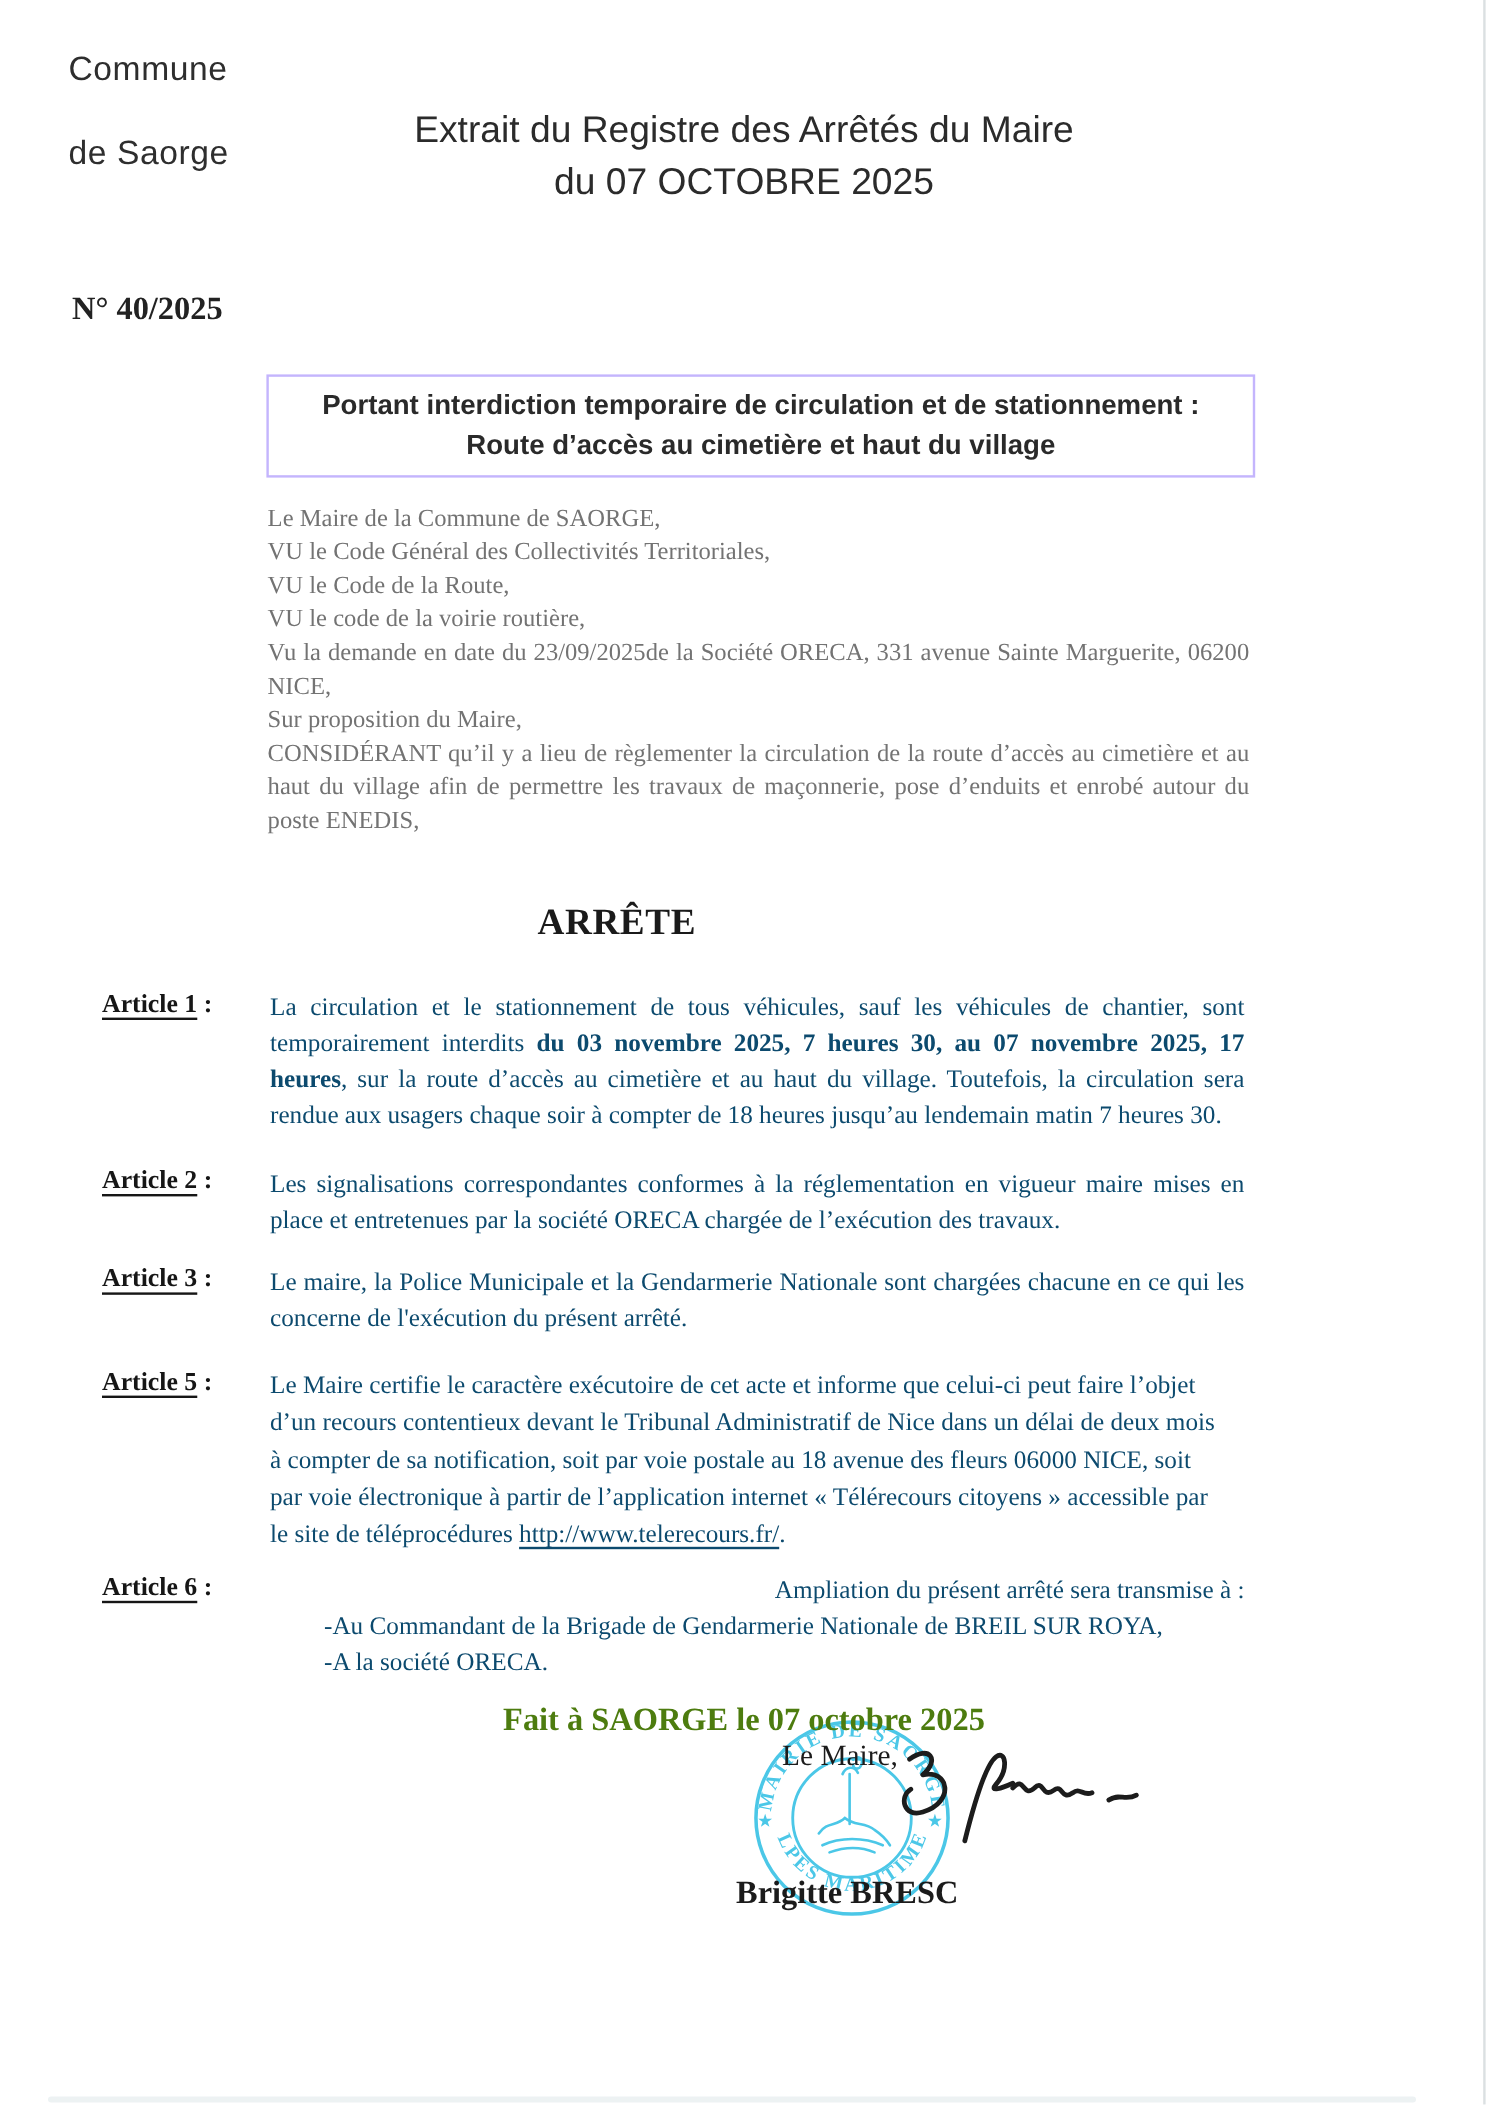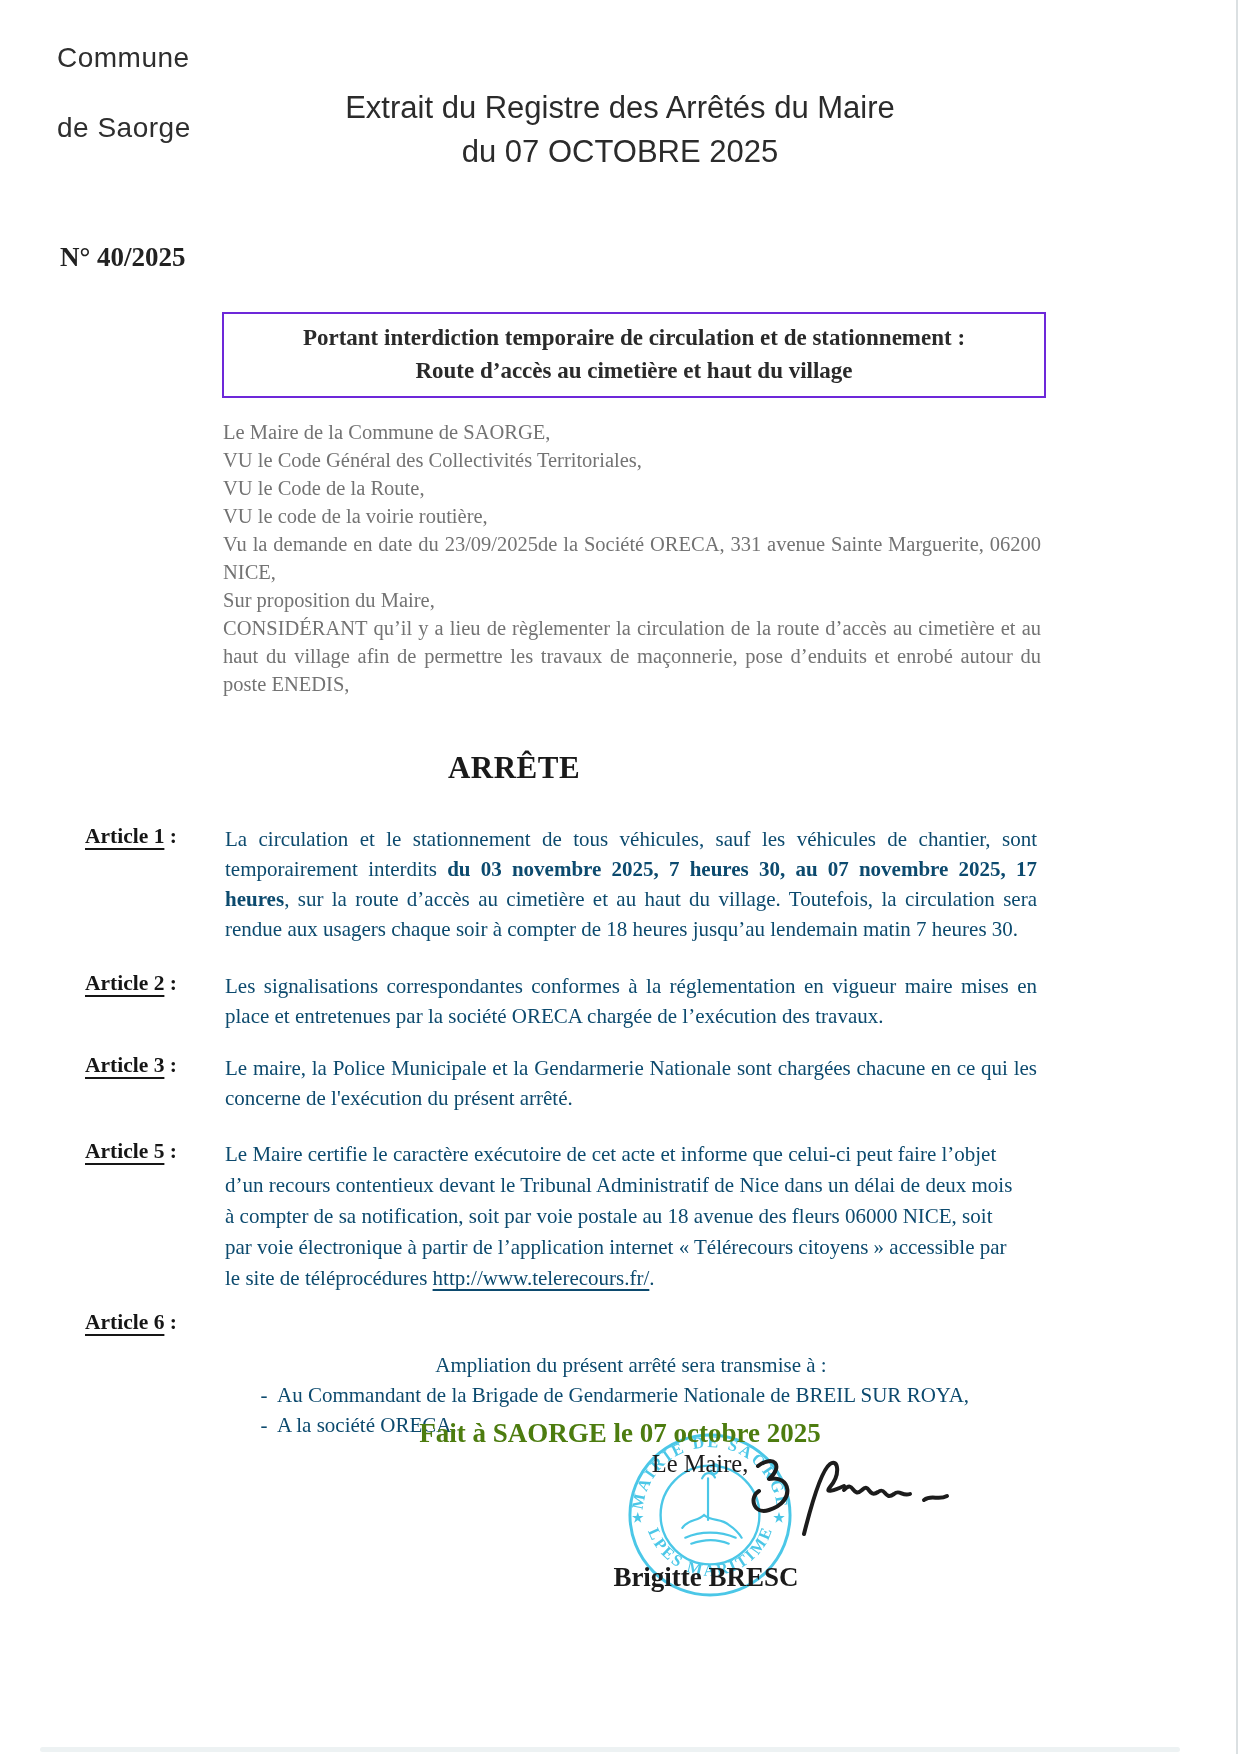--- a/index.html
+++ b/index.html
@@ -30,24 +30,24 @@
     position:absolute;left:60px;top:242px;
     font-weight:bold;font-size:27px;color:#222;
   }
   .arrete-main{
     position:absolute;left:0;top:230px;width:1240px;
     text-align:center;font-weight:bold;font-size:40px;
     letter-spacing:1px;color:#1a1a1a;
   }
   .subject-box{
     position:absolute;left:222px;top:312px;width:812px;
-    border:2px solid #6d28d9;
+    border:2px solid #c4b5fd;
     padding:7px 4px 9px 4px;
     text-align:center;
-    font-family:Liberation Serif, serif;
+    font-family:Liberation Sans, sans-serif;
     font-weight:bold;font-size:23px;color:#2a2a2a;
     line-height:33px;
   }
   
   .preamble{
     position:absolute;left:223px;top:418px;width:818px;
     font-weight:normal;font-size:20.5px;line-height:28px;color:#737373;
   }
   .preamble p{margin:0;text-align:justify;}
   .arrete-sub{
@@ -66,21 +66,21 @@
     text-decoration:underline;
     text-decoration-thickness:2px;
     text-underline-offset:5px;
   }
   .a-body{
     position:absolute;left:225px;top:0;width:812px;
     font-size:21px;line-height:30px;color:#0c4a6e;
     text-align:justify;
   }
   .a5 .a-body{width:792px;text-align:left;line-height:31px;}
-  .a6 .a-body{text-align:center;margin-top:40px;}
+  .a6 .a-body{text-align:right;}
   .bold{font-weight:bold;}
   .link-ul{
     text-decoration:underline;
     text-decoration-thickness:1.5px;
     text-underline-offset:4px;
   }
   .a6-item{display:flex;}
   .a6-dash{width:52px;padding-left:26px;box-sizing:border-box;flex:none;}
   
   .fait{

